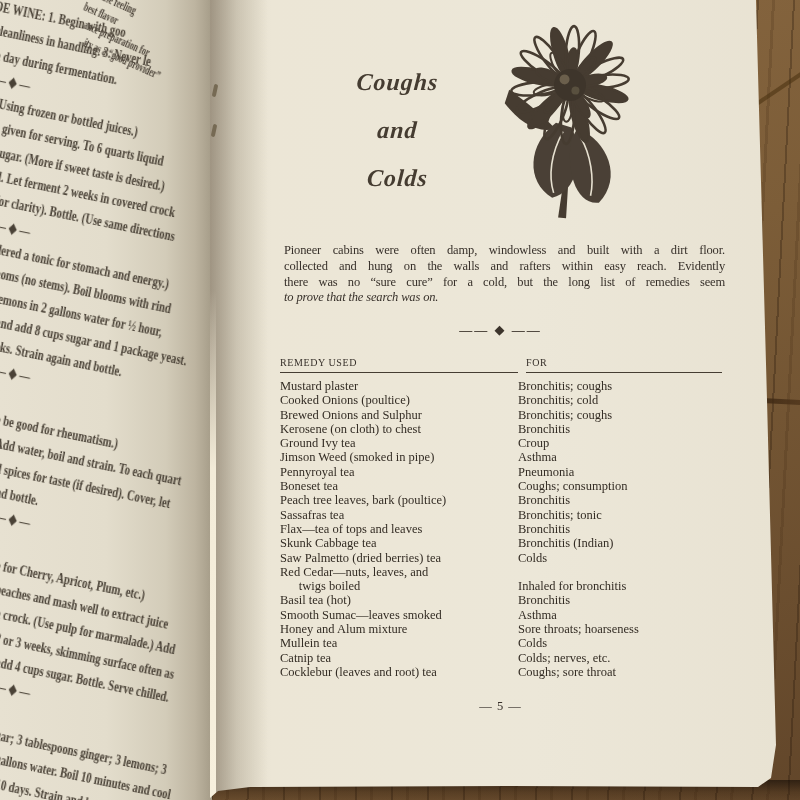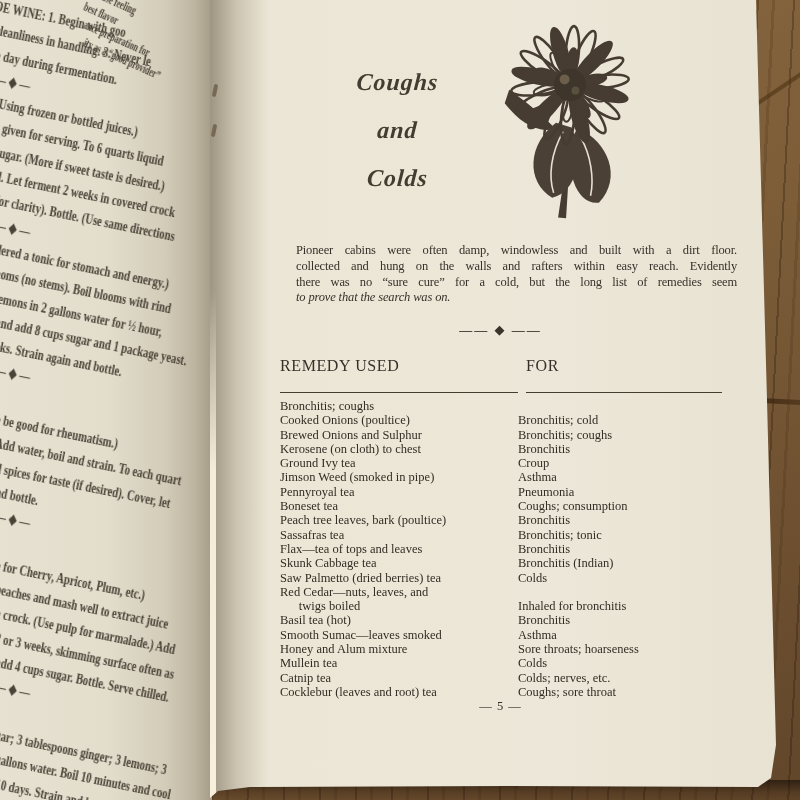--- a/index.html
+++ b/index.html
@@ -47,32 +47,32 @@
     transform:rotate(12deg);}
   .stitch.s1{left:3px;top:84px;}
   .stitch.s2{left:2px;top:124px;}
 
   .chapter-title{position:absolute;left:125px;top:58px;width:125px;text-align:center;}
   .title-line{line-height:48px;font-style:italic;font-weight:700;font-size:24px;
     letter-spacing:1px;color:#453c31;transform:skewX(-4deg);}
 
   .flower{position:absolute;left:288px;top:0px;}
 
-  .intro{position:absolute;left:86px;top:243px;width:441px;}
+  .intro{position:absolute;left:74px;top:243px;width:441px;}
   .intro-line{font-size:12.5px;line-height:15.8px;letter-spacing:-0.15px;
     text-align:justify;text-align-last:justify;color:#37302a;}
   .intro-line:last-child{text-align-last:left;font-style:italic;}
 
   .divider{position:absolute;left:70px;top:322px;width:441px;text-align:center;
     font-size:13px;font-weight:700;color:#3c342c;letter-spacing:2px;}
 
   .remedy-table{position:absolute;left:70px;top:357px;width:442px;font-size:12.5px;}
   .thead{display:flex;margin-bottom:6px;}
-  .th{letter-spacing:0.6px;border-bottom:1.6px solid #453d32;padding-bottom:17px;
-    font-size:16px;color:#37302a;}
+  .th{letter-spacing:0.6px;border-bottom:1.6px solid #453d32;padding-bottom:4px;
+    font-size:10px;color:#37302a;}
   .th.remedy{width:238px;}
   .th.for{flex:1;margin-left:8px;font-family:Liberation Serif, serif;}
   .tr{display:flex;line-height:14.3px;}
   .td{white-space:pre;color:#332c24;}
   .td.remedy{width:238px;}
   .td.for{flex:1;}
 
   .pageno{position:absolute;left:70px;top:699px;width:441px;text-align:center;
     font-size:12.5px;letter-spacing:1px;color:#37302a;}
 </style>
@@ -246,20 +246,21 @@
     <div class="divider">—— ◆ ——</div>
 
     <div class="remedy-table">
       <div class="thead">
         <div class="th remedy">REMEDY USED</div>
         <div class="th for">FOR</div>
       </div>
       <div class="tbody">
 
           <div class="tr">
+            <div class="td remedy">Mustard plaster</div>
             <div class="td for">Bronchitis; coughs</div>
           </div>
 
           <div class="tr">
             <div class="td remedy">Cooked Onions (poultice)</div>
             <div class="td for">Bronchitis; cold</div>
           </div>
 
           <div class="tr">
             <div class="td remedy">Brewed Onions and Sulphur</div>

